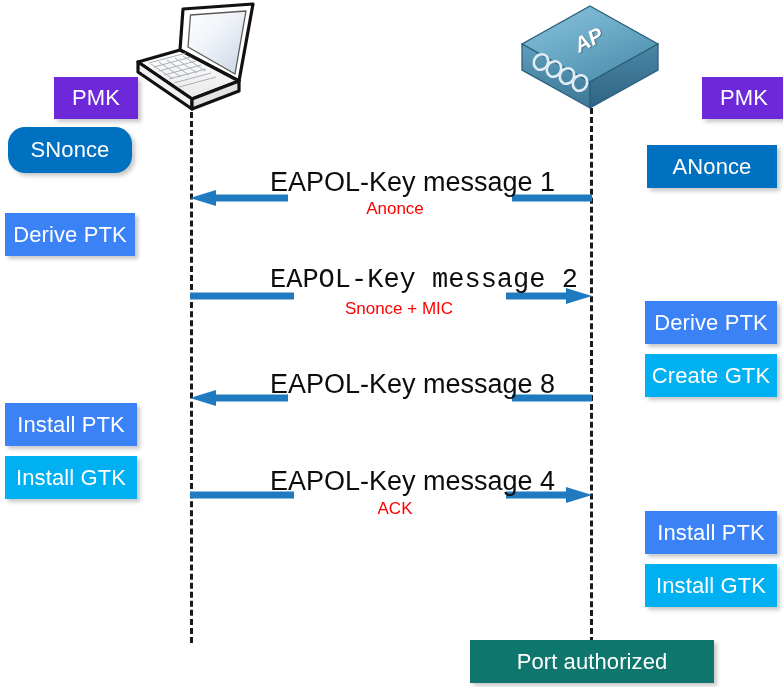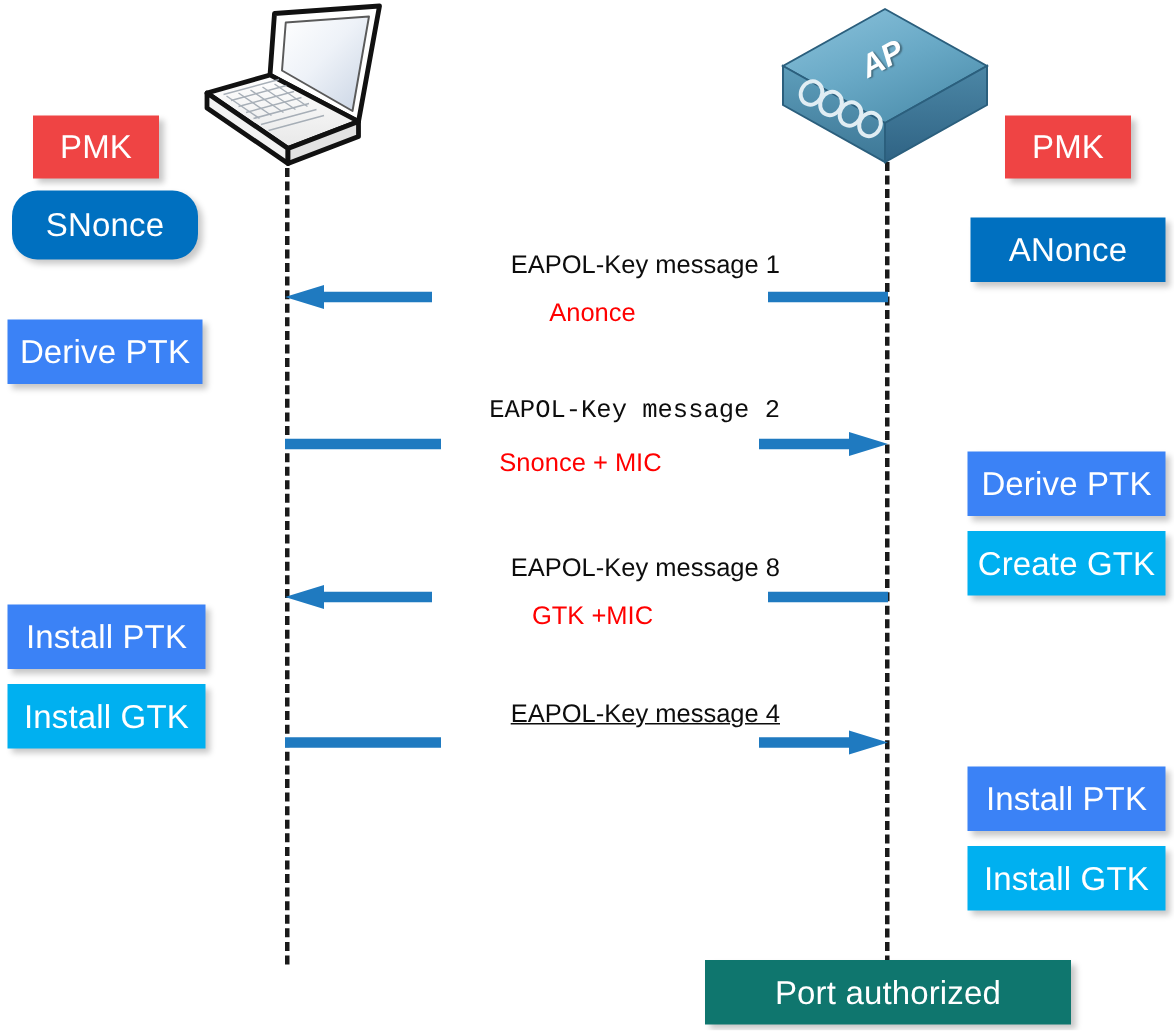--- a/index.html
+++ b/index.html
@@ -32,32 +32,32 @@
     display: flex;
     align-items: center;
     justify-content: center;
     color: #ffffff;
     font-size: 22px;
     line-height: 1;
     letter-spacing: 0.1px;
     box-shadow: 3px 3px 4px rgba(0,0,0,0.22);
     white-space: nowrap;
   }
-  .c-orange { background: #ef4444; }
+  .c-orange { background: #6d28d9; margin-left: 32px; }
   .c-blue   { background: #0070C0; }
   .c-purple { background: #3b82f6; }
   .c-cyan   { background: #00B0F0; }
   .c-green  { background: #0f766e; }
 
   
   .msg-title {
     position: absolute;
     text-align: right;
     color: #0d0d0d;
-    font-size: 17px;
+    font-size: 27px;
     line-height: 1.05;
     white-space: nowrap;
   }
   .msg-sub {
     position: absolute;
     text-align: center;
     color: #FF0000;
     font-size: 17px;
     line-height: 1.05;
     white-space: nowrap;
@@ -197,34 +197,34 @@
   </svg>
   <div class="msg-title" style="left:270px; top:168px; width:250px;">EAPOL-Key message 1</div>
   <div class="msg-sub" style="left:270px; top:200px; width:250px;">Anonce</div>
 
   <svg class="arrow-svg" style="left:186px; top:288px; width:410px; height:16px;" width="410" height="16" viewBox="0 0 410 16">
     <line x1="4" y1="8" x2="108" y2="8" stroke="#1F7AC0" stroke-width="7"></line>
     <line x1="320" y1="8" x2="382" y2="8" stroke="#1F7AC0" stroke-width="7"></line>
     <polygon points="406,8 380,0 380,16" fill="#1F7AC0"></polygon>
   </svg>
   <div class="msg-title" style="left:270px; top:266px; width:250px;font-family:Liberation Mono, monospace;">EAPOL-Key message 2</div>
-  <div class="msg-sub" style="left:262px; top:300px; width:250px;">Snonce + MIC</div>
+  <div class="msg-sub" style="left:274px; top:300px; width:250px;">Snonce + MIC</div>
 
   <svg class="arrow-svg" style="left:186px; top:390px; width:410px; height:16px;" width="410" height="16" viewBox="0 0 410 16">
     <polygon points="4,8 30,0 30,16" fill="#1F7AC0"></polygon>
     <line x1="28" y1="8" x2="102" y2="8" stroke="#1F7AC0" stroke-width="7"></line>
     <line x1="326" y1="8" x2="406" y2="8" stroke="#1F7AC0" stroke-width="7"></line>
   </svg>
   <div class="msg-title" style="left:270px; top:370px; width:250px;">EAPOL-Key message 8</div>
-  <div class="msg-sub" style="left:270px; top:402px; width:250px;">GTK +MIC</div>
 
   <svg class="arrow-svg" style="left:186px; top:487px; width:410px; height:16px;" width="410" height="16" viewBox="0 0 410 16">
     <line x1="4" y1="8" x2="108" y2="8" stroke="#1F7AC0" stroke-width="7"></line>
     <line x1="320" y1="8" x2="382" y2="8" stroke="#1F7AC0" stroke-width="7"></line>
     <polygon points="406,8 380,0 380,16" fill="#1F7AC0"></polygon>
   </svg>
-  <div class="msg-title" style="left:270px; top:467px; width:250px;text-decoration:underline;">EAPOL-Key message 4</div>
+  <div class="msg-title" style="left:270px; top:467px; width:250px;">EAPOL-Key message 4</div>
+  <div class="msg-sub" style="left:270px; top:500px; width:250px;">ACK</div>
 
   <div class="state-box c-green" style="left:470px; top:640px; width:244px; height:43px;">
     <span>Port authorized</span>
   </div>
 
 </div>
 
 </body></html>

